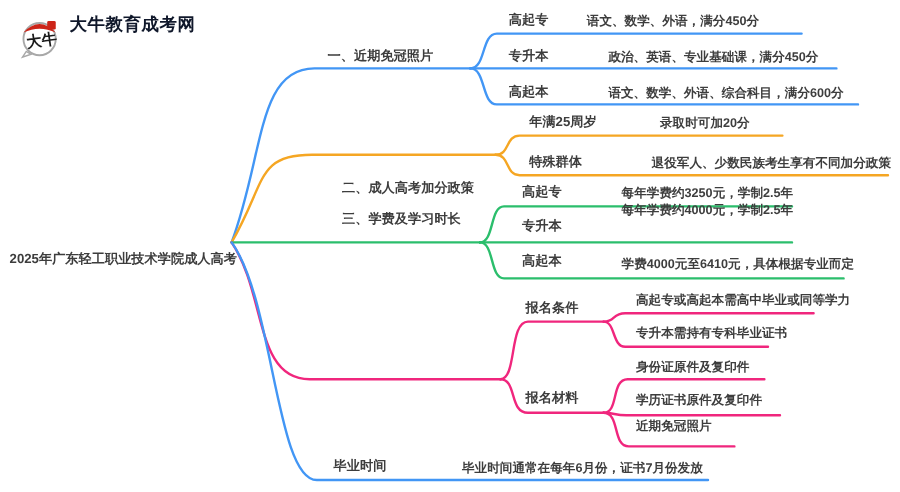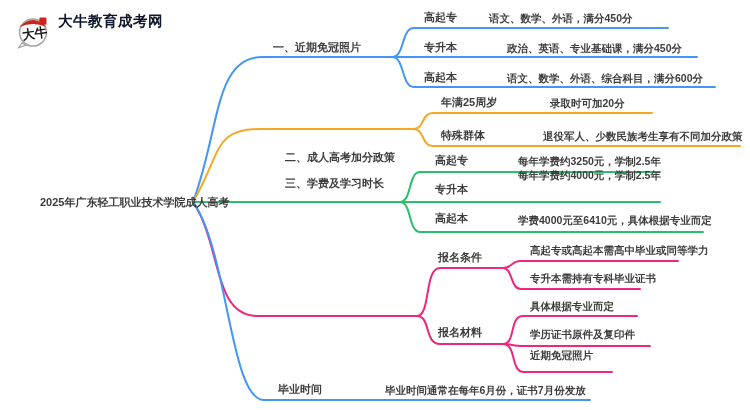--- a/index.html
+++ b/index.html
@@ -64,21 +64,21 @@
       <path d="M10,39 L6,45 L15,42 Z" fill="#ffffff" stroke="#a8a8a8" stroke-width="1.5"></path>
       <path d="M7,19 Q24,1 41,19 Q24,11 7,19 Z" fill="#cc2418"></path>
       <rect x="32" y="7" width="9" height="9" rx="1.5" fill="#cc2418"></rect>
       <text x="10" y="33" font-size="16" font-weight="bold" fill="#1a1a1a" transform="rotate(-8 24 26)">大牛</text>
     </svg>
     <div class="logo-text">
       <div class="logo-name">大牛教育成考网</div>
     </div>
   </div>
 
-  <span class="lbl" style="left:8px;top:195px;margin-left:32px;">2025年广东轻工职业技术学院成人高考</span>
+  <span class="lbl" style="left:8px;top:209px;">2025年广东轻工职业技术学院成人高考</span>
 
   <span class="lbl" style="left:273px;top:40px;">一、近期免冠照片</span>
   <span class="lbl" style="left:424px;top:10px;">高起专</span>
   <span class="lbl leaf" style="left:489px;top:11px;text-align:right;">语文、数学、外语，满分450分</span>
   <span class="lbl" style="left:424px;top:40px;">专升本</span>
   <span class="lbl leaf" style="left:507px;top:41px;">政治、英语、专业基础课，满分450分</span>
   <span class="lbl" style="left:424px;top:70px;">高起本</span>
   <span class="lbl leaf" style="left:507px;top:71px;">语文、数学、外语、综合科目，满分600分</span>
 
   <span class="lbl" style="left:285px;top:108px;margin-top:42px;">二、成人高考加分政策</span>
@@ -92,20 +92,20 @@
   <span class="lbl leaf" style="left:518px;top:154px;">每年学费约3250元，学制2.5年</span>
   <span class="lbl" style="left:435px;top:182px;">专升本</span>
   <span class="lbl leaf" style="left:518px;top:168px;">每年学费约4000元，学制2.5年</span>
   <span class="lbl" style="left:435px;top:211px;">高起本</span>
   <span class="lbl leaf" style="left:518px;top:213px;">学费4000元至6410元，具体根据专业而定</span>
 
   <span class="lbl" style="left:438px;top:250px;">报名条件</span>
   <span class="lbl leaf" style="left:530px;top:243px;">高起专或高起本需高中毕业或同等学力</span>
   <span class="lbl leaf" style="left:530px;top:271px;">专升本需持有专科毕业证书</span>
   <span class="lbl" style="left:438px;top:325px;">报名材料</span>
-  <span class="lbl leaf" style="left:530px;top:299px;">具体根据专业而定</span>
+  <span class="lbl leaf" style="left:530px;top:299px;">身份证原件及复印件</span>
   <span class="lbl leaf" style="left:530px;top:327px;">学历证书原件及复印件</span>
   <span class="lbl leaf" style="left:530px;top:348px;text-align:right;">近期免冠照片</span>
 
   <span class="lbl" style="left:278px;top:382px;">毕业时间</span>
   <span class="lbl leaf" style="left:385px;top:383px;">毕业时间通常在每年6月份，证书7月份发放</span>
 
 </div>
 
 </body></html>

